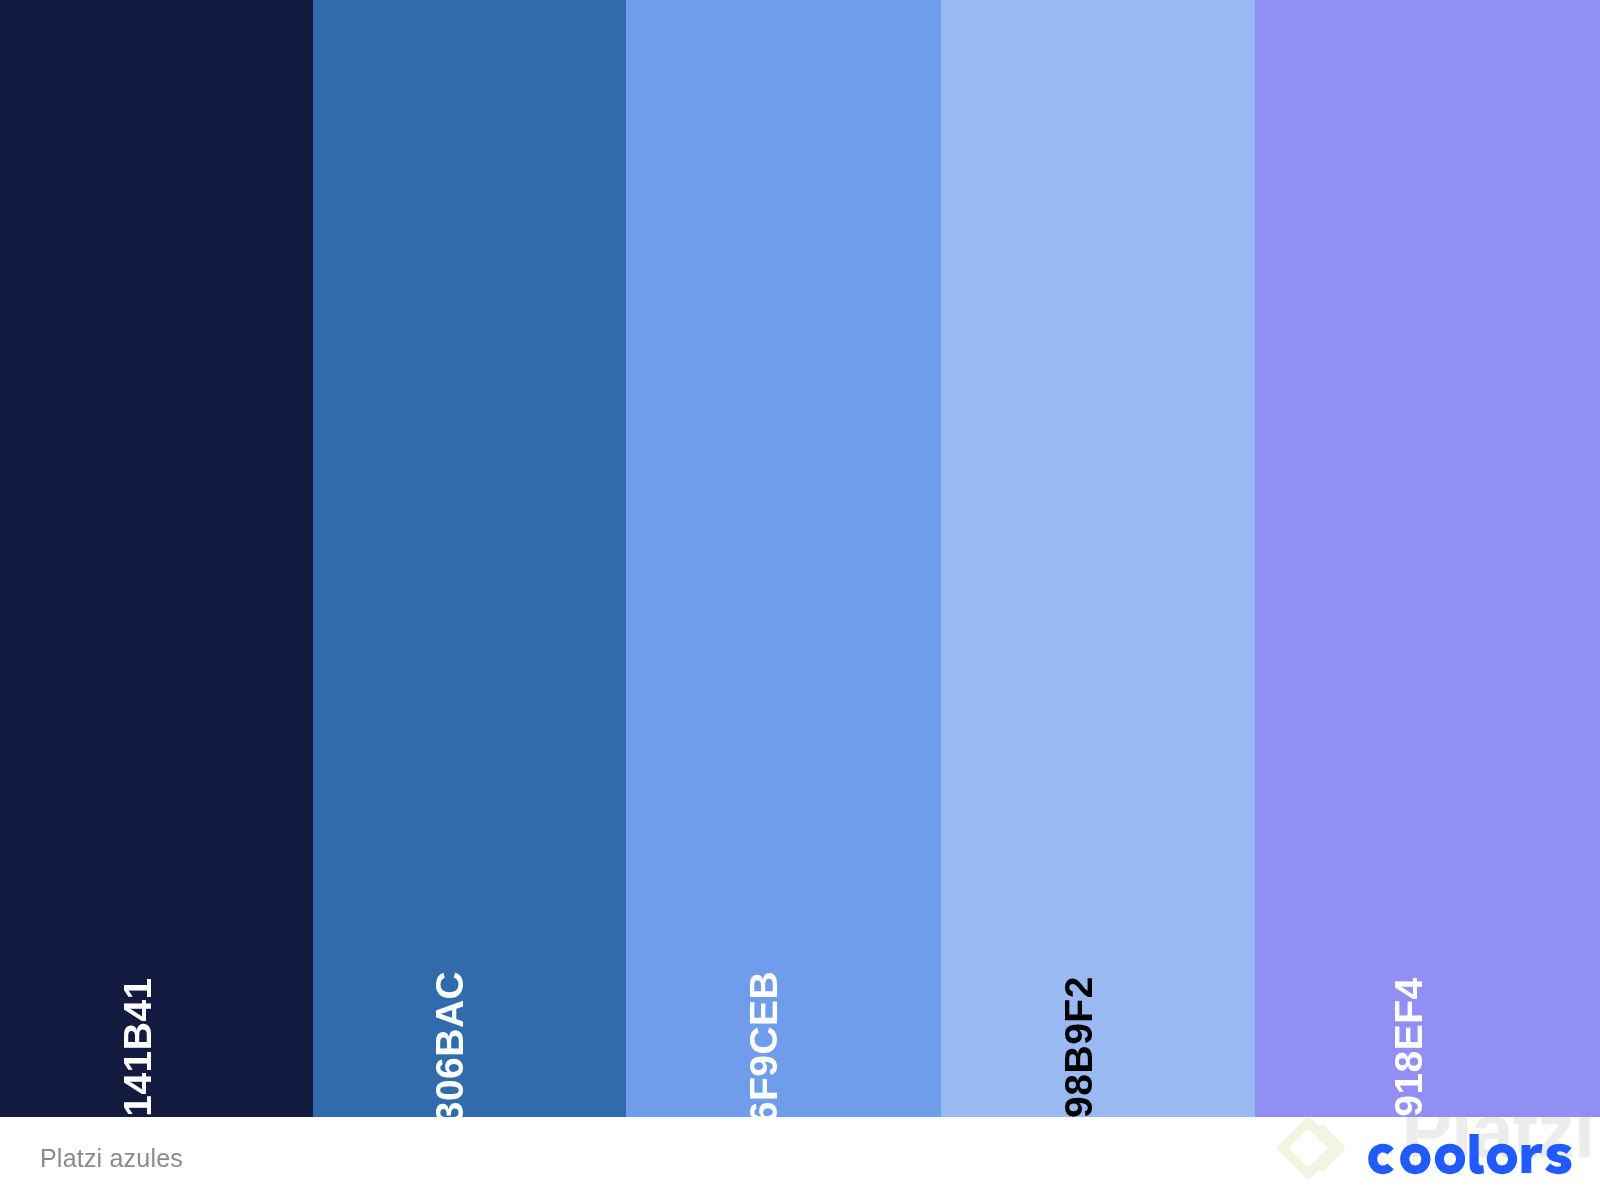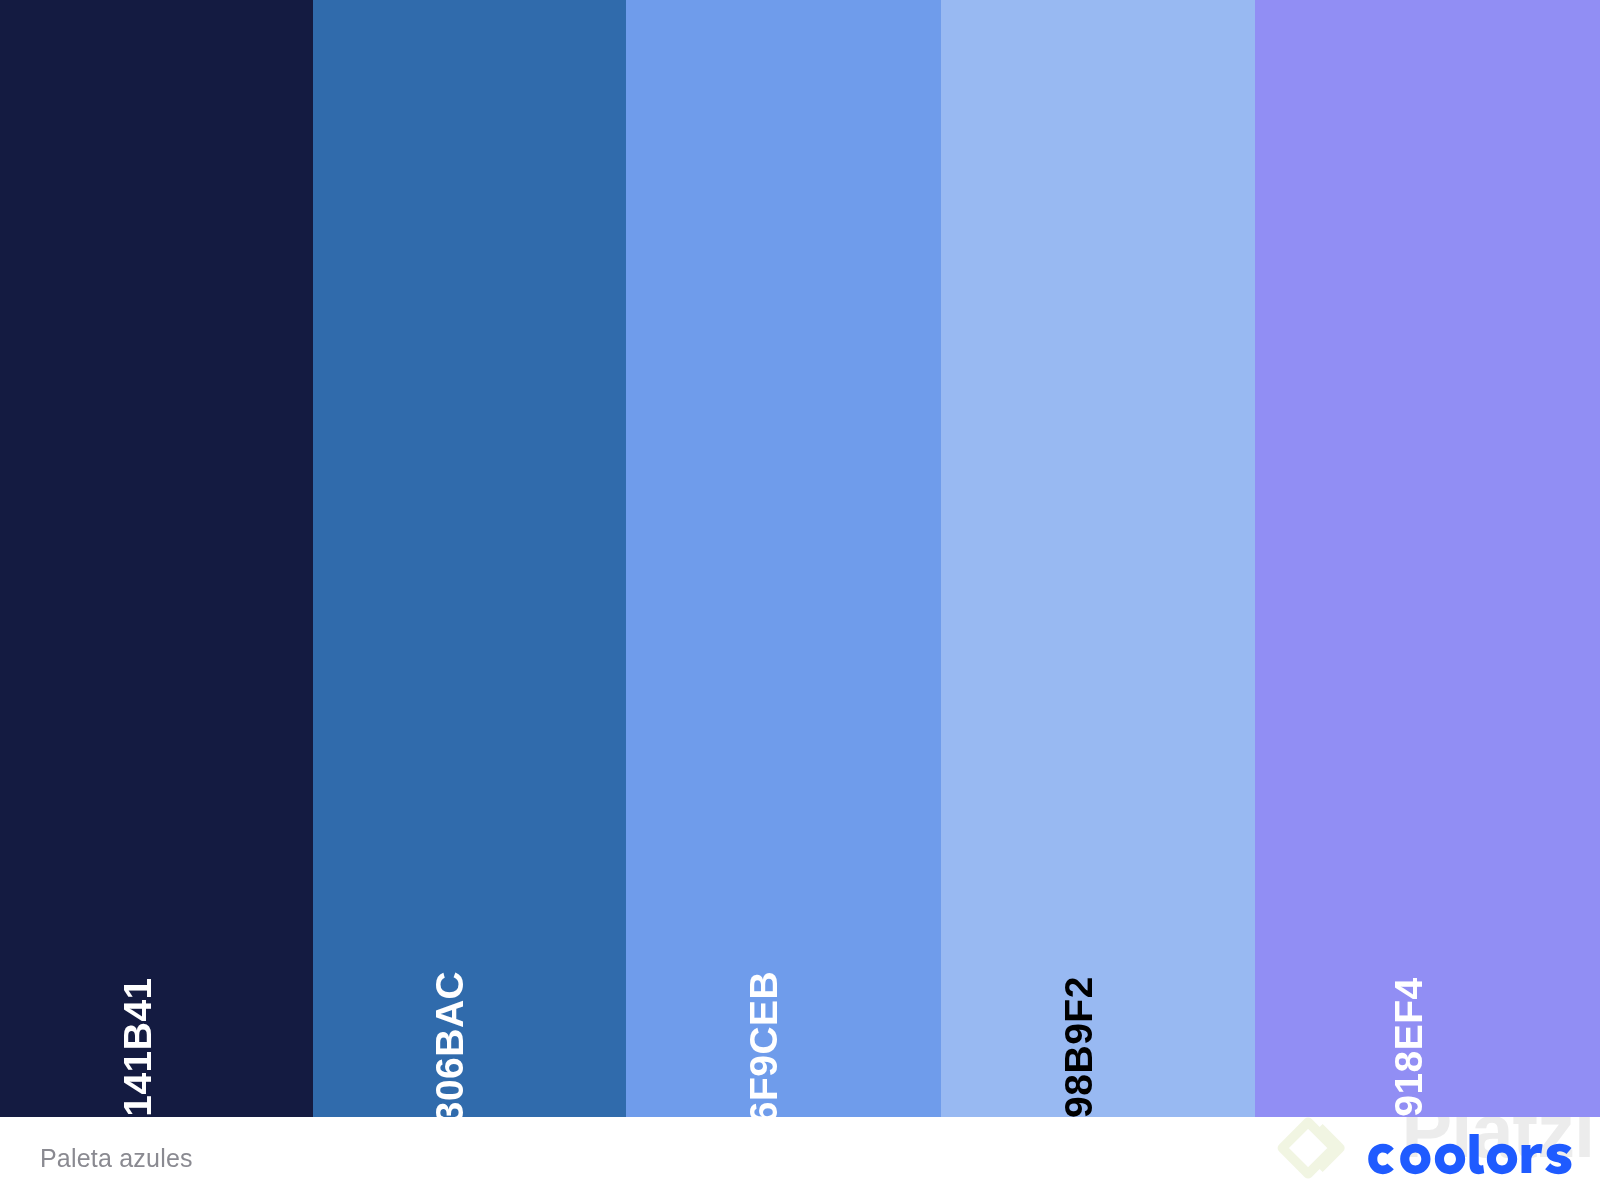--- a/index.html
+++ b/index.html
@@ -161,21 +161,21 @@
       </div>
       <div class="swatch" style="background: rgb(145, 142, 244); width: 345px;">
         <div class="swatch-label-wrap">
           <span class="swatch-label" style="color: rgb(255, 255, 255);">918EF4</span>
         </div>
       </div>
     </div>
 
   <div id="footer-bar" style="background: rgb(255, 255, 255);">
 
-    <div id="palette-title" style="color: rgb(138, 138, 145);">Paleta azules</div>
+    <div id="palette-title" style="color: rgb(138, 138, 145);">Platzi azules</div>
 
     <div id="brand-area">
 
       <div id="platzi-watermark">
         <svg class="wm-mark" viewBox="0 0 100 100" aria-hidden="true">
           <g fill="none" stroke="#f1f5e2" stroke-width="11" stroke-linejoin="round">
             <path d="M12 50 L42 20 L72 50 L42 80 Z"></path>
             <path d="M55 26 L79 50 L55 74"></path>
           </g>
         </svg>

